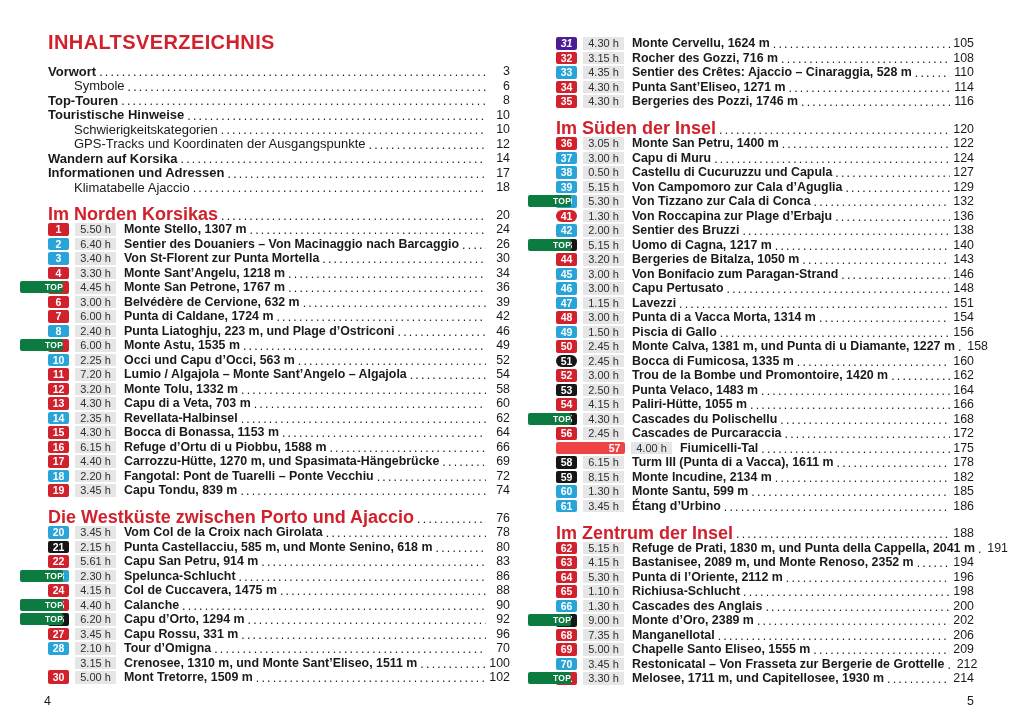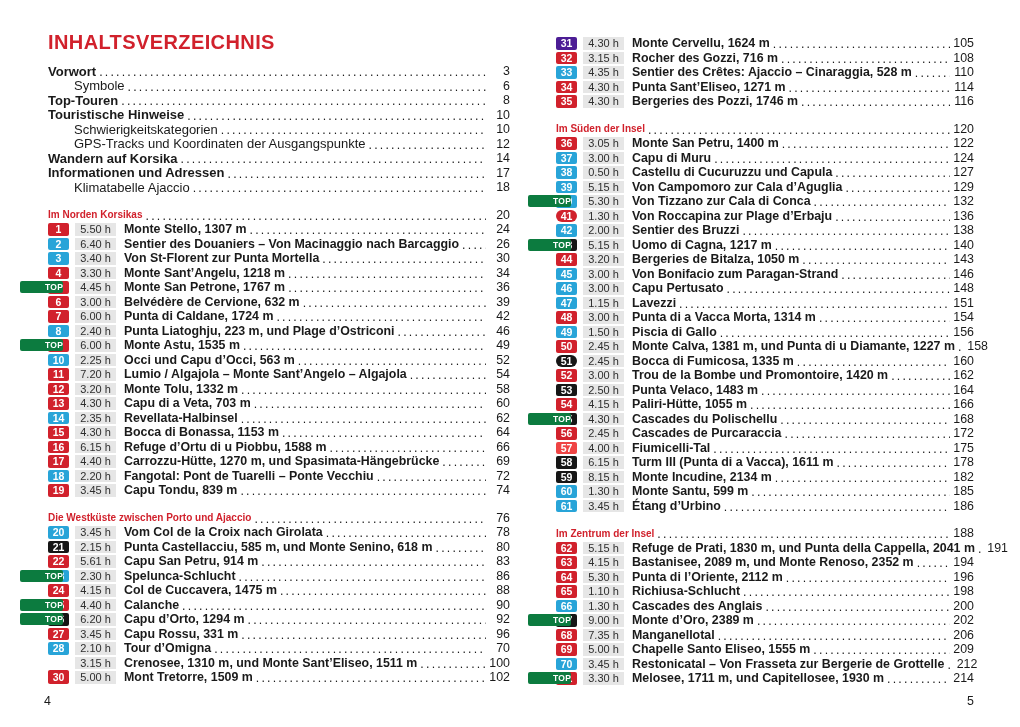--- a/index.html
+++ b/index.html
@@ -21,21 +21,21 @@
   .row { display:flex; align-items:center; height:14.5px; white-space:nowrap; position:relative; }
 
   
   .fm-label { font-size:13px; }
   .fm-label.bold { font-weight:bold; }
   .row.indent .fm-label { padding-left:26px; }
 
   
   .section { margin-top:13px; }
   #col-right .section:first-child { margin-top:0; }
-  .sec-title { font-size:10px; font-weight:bold; color:var(--red,#d1212c); }
+  .sec-title { font-size:18px; font-weight:bold; color:var(--red,#d1212c); }
 
   
   .top-badge {
     position:absolute; left:-28px; top:1px; width:43px; height:12px;
     background:var(--green,#0c7b3f); color:#fff; border-radius:2px;
     font-size:8.5px; font-weight:bold; line-height:12px; text-align:right;
     letter-spacing:0.2px;
   }
   .num-badge {
     flex:0 0 21px; width:21px; height:12.5px; border-radius:2px; margin-right:6px;
@@ -340,21 +340,21 @@
             <span class="dots"></span>
             <span class="pagenum">102</span>
           </div>
         </div>
       </div>
   </div>
   <div class="page-right">
     <div id="col-right">
         <div class="section">
           <div class="row">
-            <span class="num-badge" style="background: #4c1d95;">31</span>
+            <span class="num-badge" style="background: #4c1d95; font-style: italic;">31</span>
             <span class="time">4.30 h</span>
             <span class="title">Monte Cervellu, 1624 m</span>
             <span class="dots"></span>
             <span class="pagenum">105</span>
           </div>
           <div class="row">
             <span class="num-badge" style="background: rgb(209, 33, 44);">32</span>
             <span class="time">3.15 h</span>
             <span class="title">Rocher des Gozzi, 716 m</span>
             <span class="dots"></span>
@@ -532,21 +532,21 @@
             <span class="pagenum">168</span>
           </div>
           <div class="row">
             <span class="num-badge" style="background: rgb(209, 33, 44);">56</span>
             <span class="time">2.45 h</span>
             <span class="title">Cascades de Purcaraccia</span>
             <span class="dots"></span>
             <span class="pagenum">172</span>
           </div>
           <div class="row">
-            <span class="num-badge" style="background: #ef4444;">57</span>
+            <span class="num-badge" style="background: #ef4444; padding-left: 48px;">57</span>
             <span class="time">4.00 h</span>
             <span class="title">Fiumicelli-Tal</span>
             <span class="dots"></span>
             <span class="pagenum">175</span>
           </div>
           <div class="row">
             <span class="num-badge" style="background: rgb(22, 22, 22);">58</span>
             <span class="time">6.15 h</span>
             <span class="title">Turm III (Punta di a Vacca), 1611 m</span>
             <span class="dots"></span>

